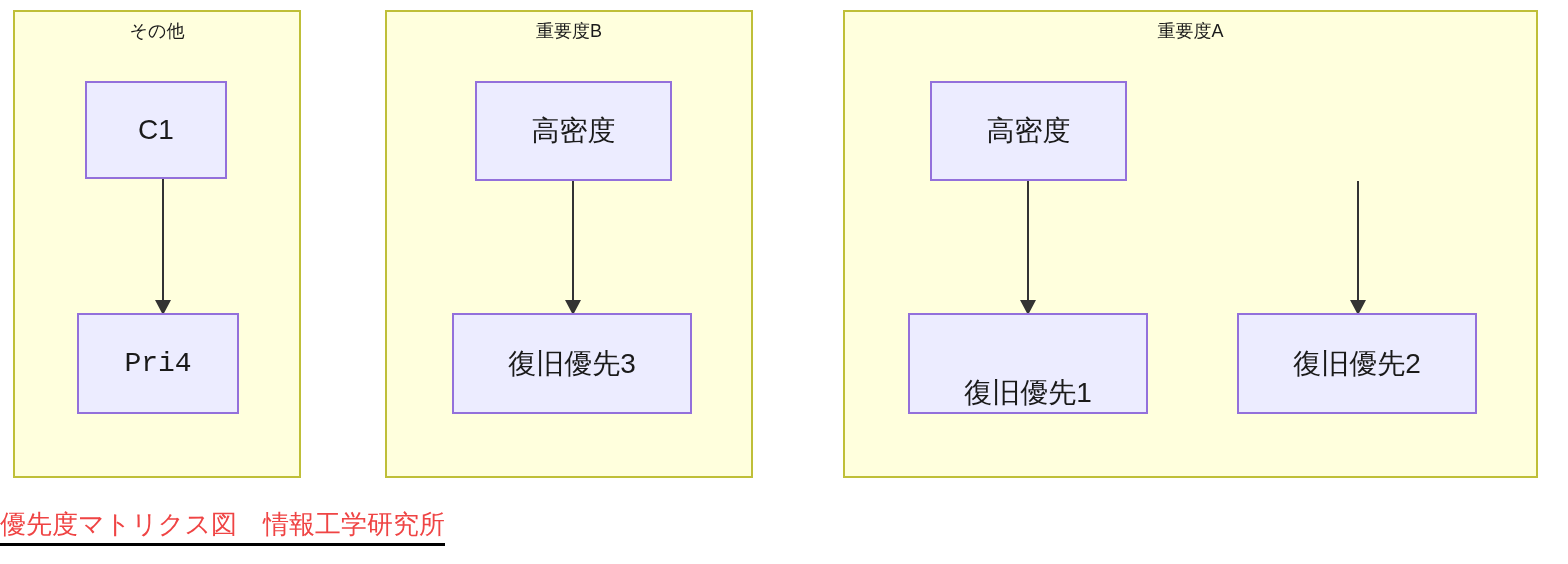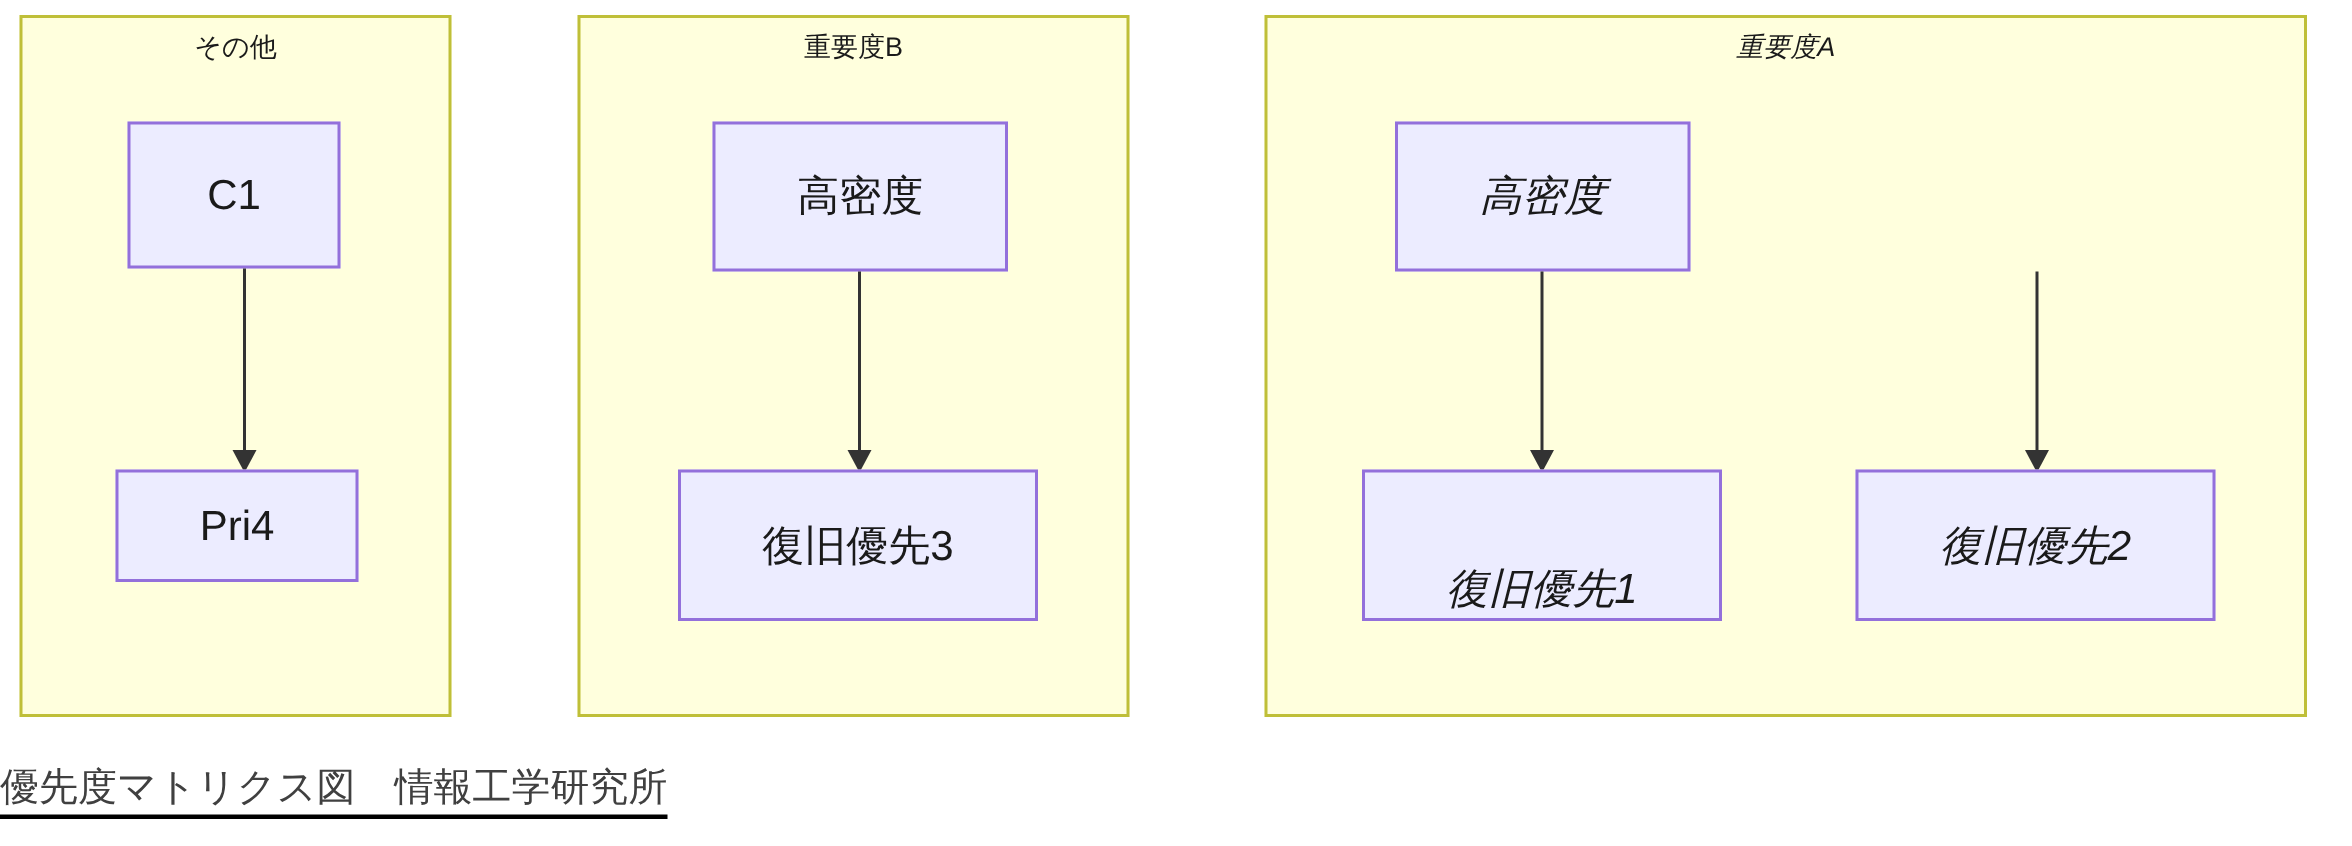--- a/index.html
+++ b/index.html
@@ -53,21 +53,21 @@
   .edge line {
     stroke: #333333;
     stroke-width: 2;
   }
   .edge polygon {
     fill: #333333;
   }
   .caption {
     position: absolute;
     font-size: 26px;
-    color: #404040;
+    color: #ef4444;
     white-space: nowrap;
     border-bottom: 3px solid #000000;
     padding-bottom: 2px;
     line-height: 1.25;
   }
 </style>
 </head>
 <body>
 
 <div id="canvas">
@@ -77,21 +77,21 @@
 
     <div class="node" style="left:70px; top:69px; width:142px; height:98px;">
       <span>C1</span>
     </div>
 
     <svg class="edge" style="left:0; top:0; width:288px; height:468px;">
       <line x1="148" y1="167" x2="148" y2="290"></line>
       <polygon points="140,288 156,288 148,303"></polygon>
     </svg>
 
-    <div class="node" style="left:62px; top:301px; width:162px; height:75px;">
+    <div class="node" style="left:62px; top:301px; width:162px; height:101px;font-family:Liberation Mono, monospace;">
       <span>Pri4</span>
     </div>
   </div>
 
   <div class="group" style="left:385px; top:10px; width:368px; height:468px;">
     <div class="group-title">重要度B</div>
 
     <div class="node" style="left:88px; top:69px; width:197px; height:100px;">
       <span>高密度</span>
     </div>
@@ -99,21 +99,21 @@
     <svg class="edge" style="left:0; top:0; width:368px; height:468px;">
       <line x1="186" y1="169" x2="186" y2="290"></line>
       <polygon points="178,288 194,288 186,303"></polygon>
     </svg>
 
     <div class="node" style="left:65px; top:301px; width:240px; height:101px;text-align:center;">
       <span>復旧優先3</span>
     </div>
   </div>
 
-  <div class="group" style="left:843px; top:10px; width:695px; height:468px;font-style:italic;">
+  <div class="group" style="left:843px; top:10px; width:695px; height:468px;">
     <div class="group-title">重要度A</div>
 
     <div class="node" style="left:85px; top:69px; width:197px; height:100px;">
       <span>高密度</span>
     </div>
 
 
     <svg class="edge" style="left:0; top:0; width:695px; height:468px;">
       <line x1="183" y1="169" x2="183" y2="290"></line>
       <polygon points="175,288 191,288 183,303"></polygon>

